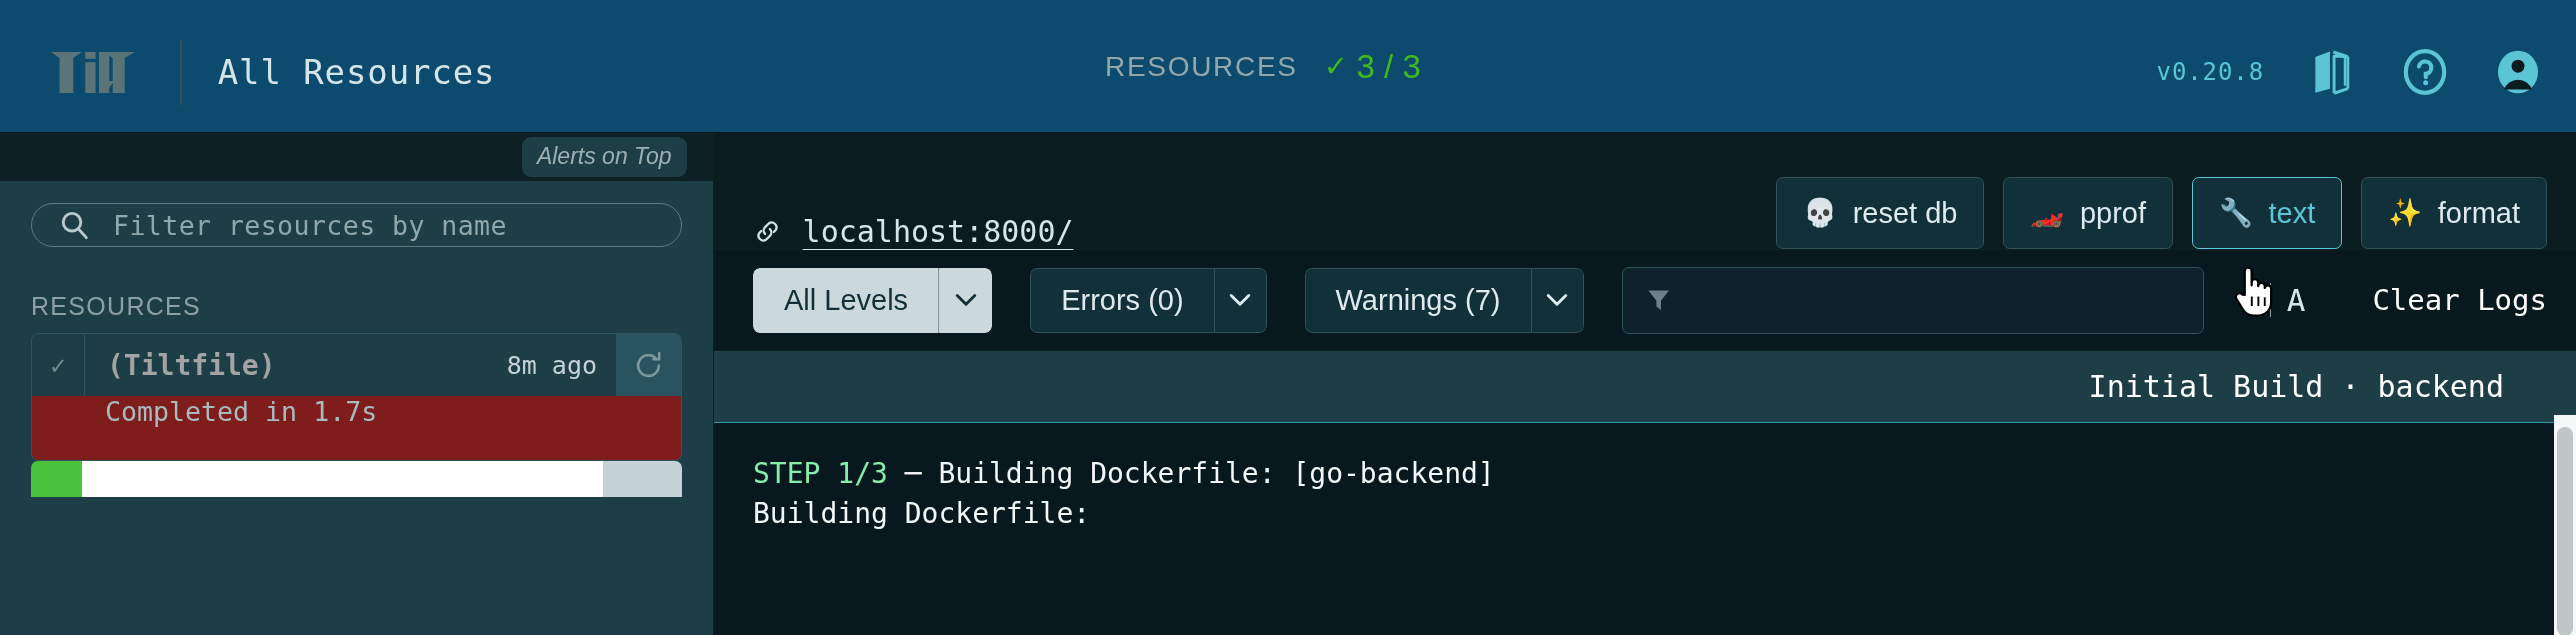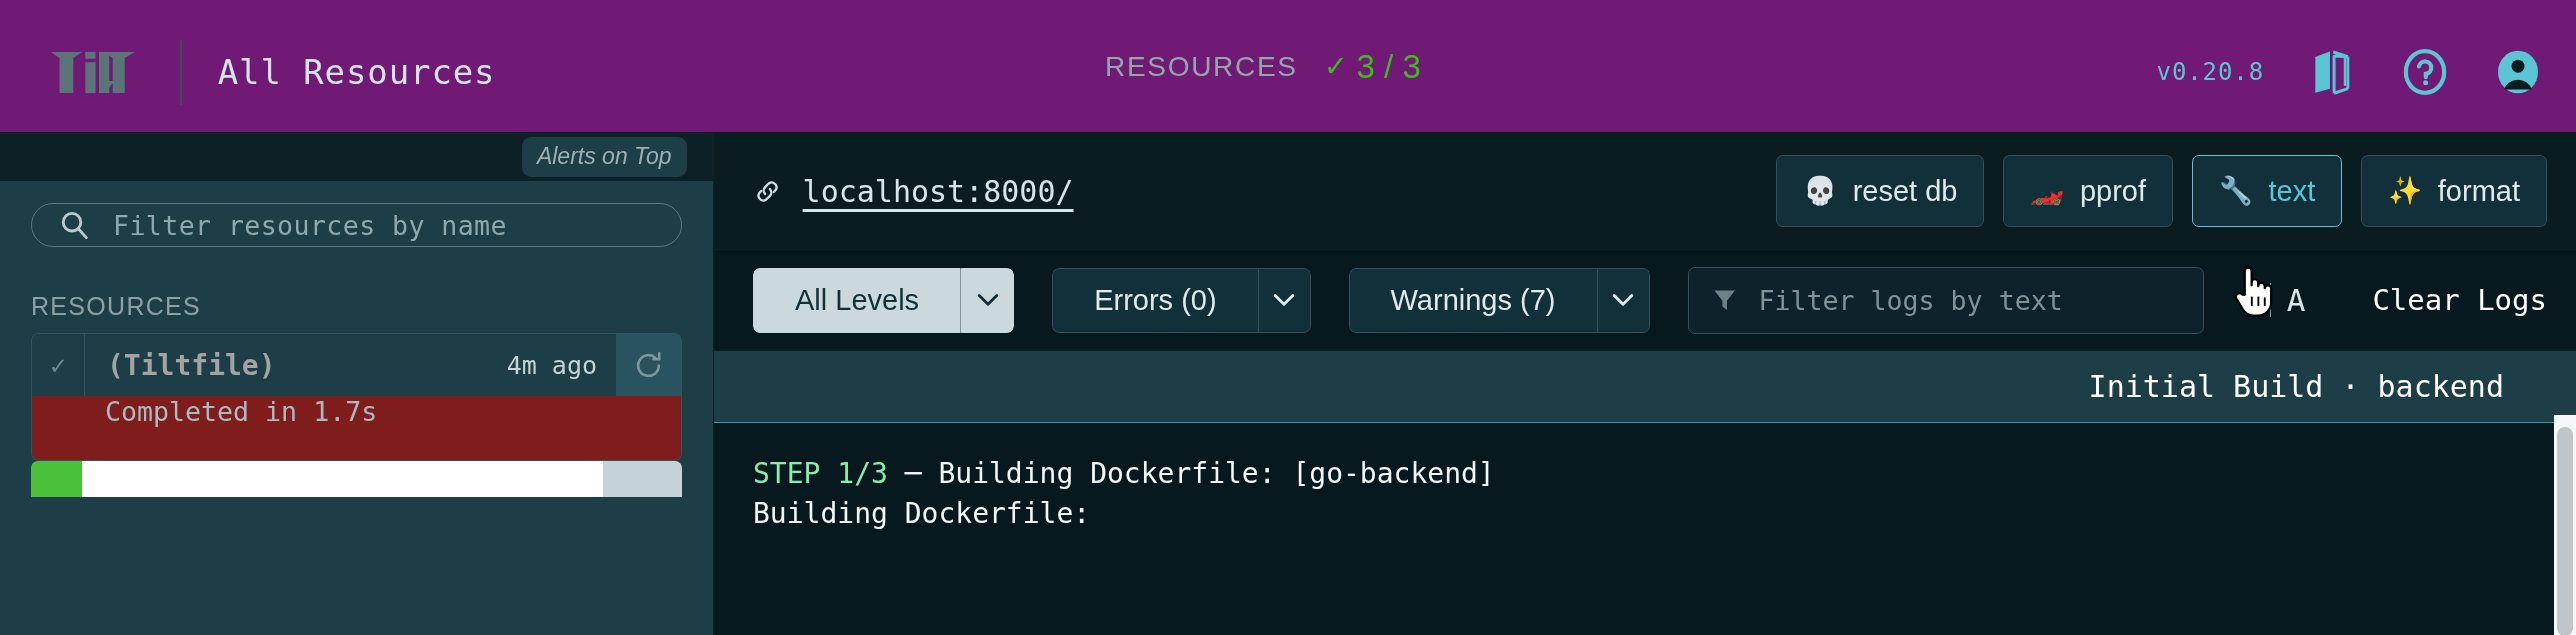--- a/index.html
+++ b/index.html
@@ -7,21 +7,21 @@
     width: 2576px; height: 636px;
     background: #001b20;
     font-family: "DejaVu Sans Mono", monospace;
     overflow: hidden;
   }
   .app { position: relative; width: 2576px; height: 636px; display: flex; flex-direction: column; }
 
   
   .header {
     height: 133px; min-height: 133px;
-    background: #701a75;
+    background: #0c4a6e;
     display: flex; align-items: center;
     padding: 12px 33px 0 51px;
     position: relative;
     border-bottom: 1.7px solid #07161a;
   }
   .logo-wrap { display: flex; align-items: center; }
   .tilt-logo { width: 84px; height: 45px; display: block; }
   .hdr-divider { width: 1.7px; height: 65px; background: #3b5054; margin: 0 36px 0 45px; }
   .page-title {
     font-family: "DejaVu Sans Mono", monospace;
@@ -135,21 +135,21 @@
   .rcp-bar { width: 51px; background: #4ac13a; }
   .rcp-body { flex: 1; background: #ffffff; }
   .rcp-right { width: 79px; background: #c5d3d6; }
 
   
   .main { flex: 1; display: flex; flex-direction: column; min-width: 0; background: #07191e; }
 
   .endpoint-bar {
     height: 117px; min-height: 117px;
     background: #0a1c20;
-    display: flex; align-items: center; padding: 0 29px 0 39px;
+    display: flex; align-items: flex-end; padding: 0 29px 0 39px;
     border-bottom: 1.7px solid #0c2026;
     gap: 32px;
   }
   .endpoint-link { display: flex; align-items: center; gap: 20.6px; }
   .link-icon { width: 29px; height: 29px; }
   .endpoint-url {
     font-family: "DejaVu Sans Mono", monospace;
     font-size: 30px; color: #d5e6e9; text-decoration: underline;
     text-underline-offset: 6.9px;
   }
@@ -166,21 +166,21 @@
 
   .logfilter-bar {
     height: 101px; min-height: 101px;
     background: #07191e;
     display: flex; align-items: center; padding: 0 29px 0 39px;
     gap: 38px;
     border-bottom: 1.7px solid #0c2026;
   }
   .split-btn { display: flex; height: 65px; border-radius: 6.9px; overflow: hidden; }
   .split-btn .sb-main {
-    display: flex; align-items: center; padding: 0 41px;
+    display: flex; align-items: center; padding: 0 30px;
     background: #12303a; border: 1.7px solid #32515a; border-right: none;
     border-radius: 6.9px 0 0 6.9px;
     font-family: "Liberation Sans", sans-serif;
     font-size: 29px; color: #dfeaec; white-space: nowrap;
   }
   .split-btn .sb-caret {
     display: flex; align-items: center; justify-content: center;
     width: 53px; background: #12303a;
     border: 1.7px solid #32515a; border-left: 1.7px solid #32515a;
     border-radius: 0 6.9px 6.9px 0;
@@ -314,21 +314,21 @@
 
       <div class="resources-label">RESOURCES</div>
 
       <div class="res-list">
         <div class="res-card">
           <div class="res-card-top">
             <div class="res-status-cell">
               <span class="res-check">✓</span>
             </div>
             <div class="res-name">(Tiltfile)</div>
-            <div class="res-time">4m ago</div>
+            <div class="res-time">8m ago</div>
             <div class="res-reload-btn">
               <svg class="reload-icon" viewBox="0 0 24 24">
                 <path d="M20 12 a8 8 0 1 1 -2.6 -5.9" fill="none" stroke="#7d989d" stroke-width="2" stroke-linecap="round"></path>
                 <path d="M20.3 2.6 L20.3 7.1 L15.8 7.1" fill="none" stroke="#7d989d" stroke-width="2" stroke-linecap="round" stroke-linejoin="round"></path>
               </svg>
             </div>
           </div>
           <div class="res-card-bot">
             <div class="res-bar-ok"></div>
             <div class="res-status-text">Completed in 1.7s</div>
@@ -399,21 +399,20 @@
             <svg class="caret" viewBox="0 0 20 12">
               <path d="M2 2 L10 10 L18 2" fill="none" stroke="#dfeaec" stroke-width="2.6" stroke-linecap="round" stroke-linejoin="round"></path>
             </svg>
           </div>
         </div>
 
         <div class="logtext-box">
           <svg class="funnel-icon" viewBox="0 0 24 24">
             <path d="M3 4 L21 4 L14 13 L14 21 L10 18 L10 13 Z" fill="#6c8287"></path>
           </svg>
-          <span class="logtext-placeholder">Filter logs by text</span>
         </div>
 
         <div class="font-ctrl">
           <span class="font-small">A</span>
           <span class="font-sep"></span>
           <span class="font-large">A</span>
         </div>
 
         <div class="clear-logs">Clear Logs</div>
       </div>

